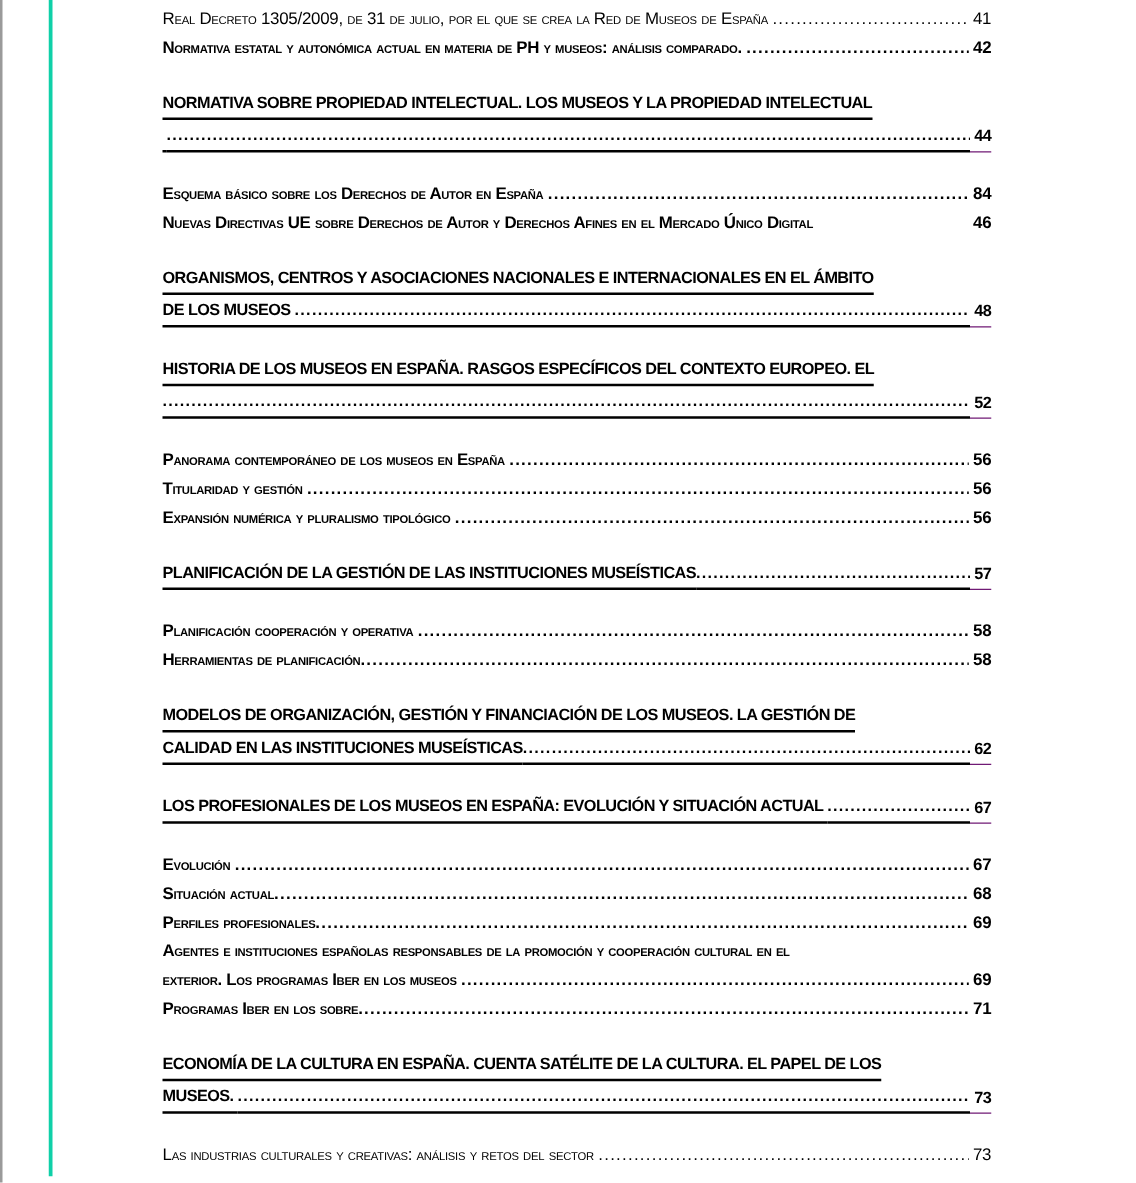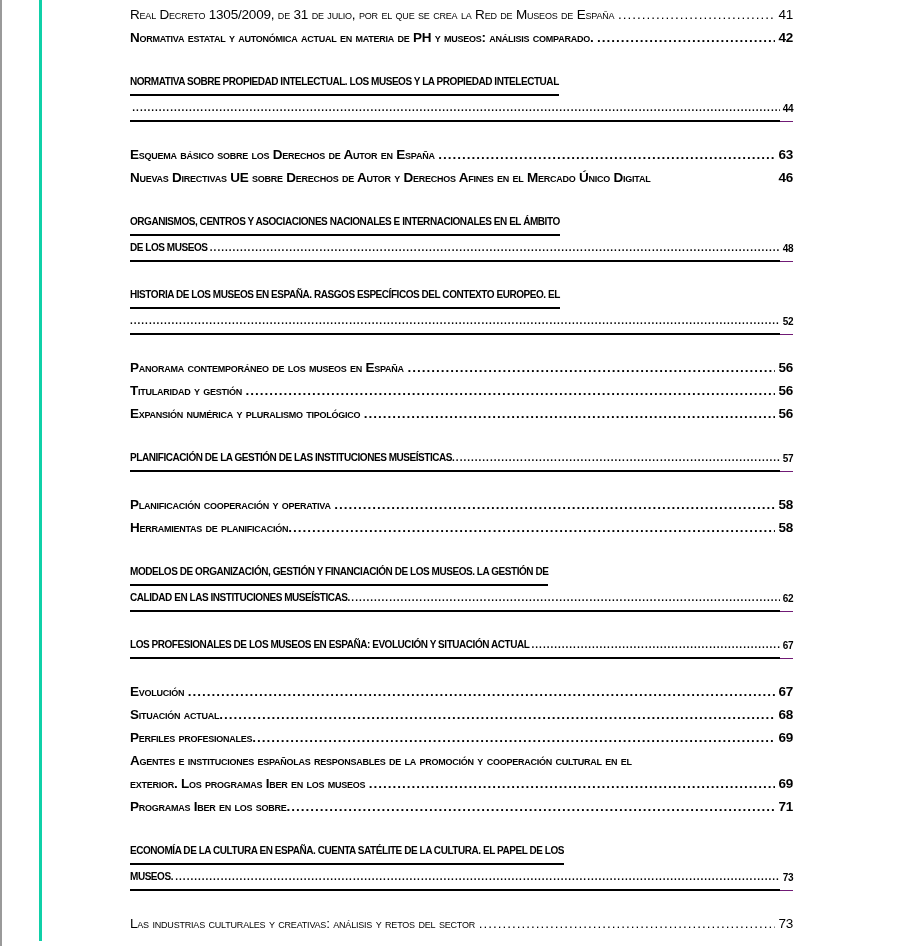--- a/index.html
+++ b/index.html
@@ -28,21 +28,21 @@
   .entry .page{flex:0 0 auto;padding-left:3px;}
   
   .entry.sub{
     font-size:13.5px;line-height:23px;font-variant:small-caps;
     letter-spacing:-0.2px;
   }
   .entry.bold{font-weight:700;letter-spacing:-0.25px;}
   .entry.regular{font-weight:400;}
   
   .entry.heading{
-    font-size:10px;line-height:24px;font-weight:700;
+    font-size:13px;line-height:24px;font-weight:700;
     letter-spacing:-0.45px;margin:21px 0;
     text-transform:uppercase;
   }
   .entry.heading .txt{border-bottom:2px solid #000;}
   .entry.heading .leader.u{border-bottom:2px solid #000;}
   .entry.heading .page{border-bottom:1px solid #701a75;}
 </style>
 </head>
 <body>
 
@@ -71,21 +71,21 @@
       <div class="line">
         <span class="txt"> </span>
         <span class="leader u">............................................................................................................................................................................................................................................................................................................</span>
         <span class="page">44</span>
       </div>
     </div>
     <div class="entry sub bold">
       <div class="line">
         <span class="txt">Esquema básico sobre los Derechos de Autor en España </span>
         <span class="leader">............................................................................................................................................................................................................................................................................................................</span>
-        <span class="page">63</span>
+        <span class="page">84</span>
       </div>
     </div>
     <div class="entry sub bold">
       <div class="line">
         <span class="txt">Nuevas Directivas UE sobre Derechos de Autor y Derechos Afines en el Mercado Único Digital</span>
         <span class="leader"></span>
         <span class="page">46</span>
       </div>
     </div>
     <div class="entry heading">

